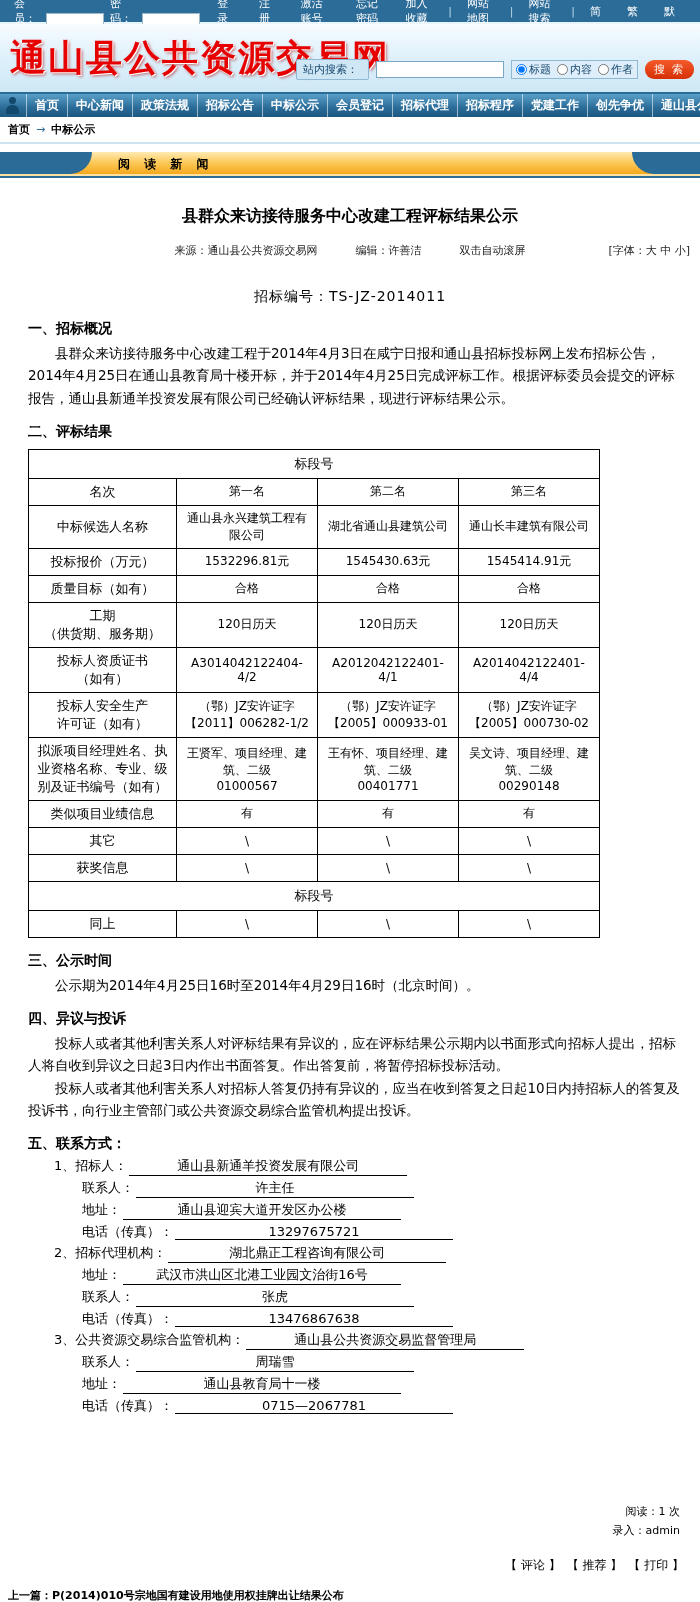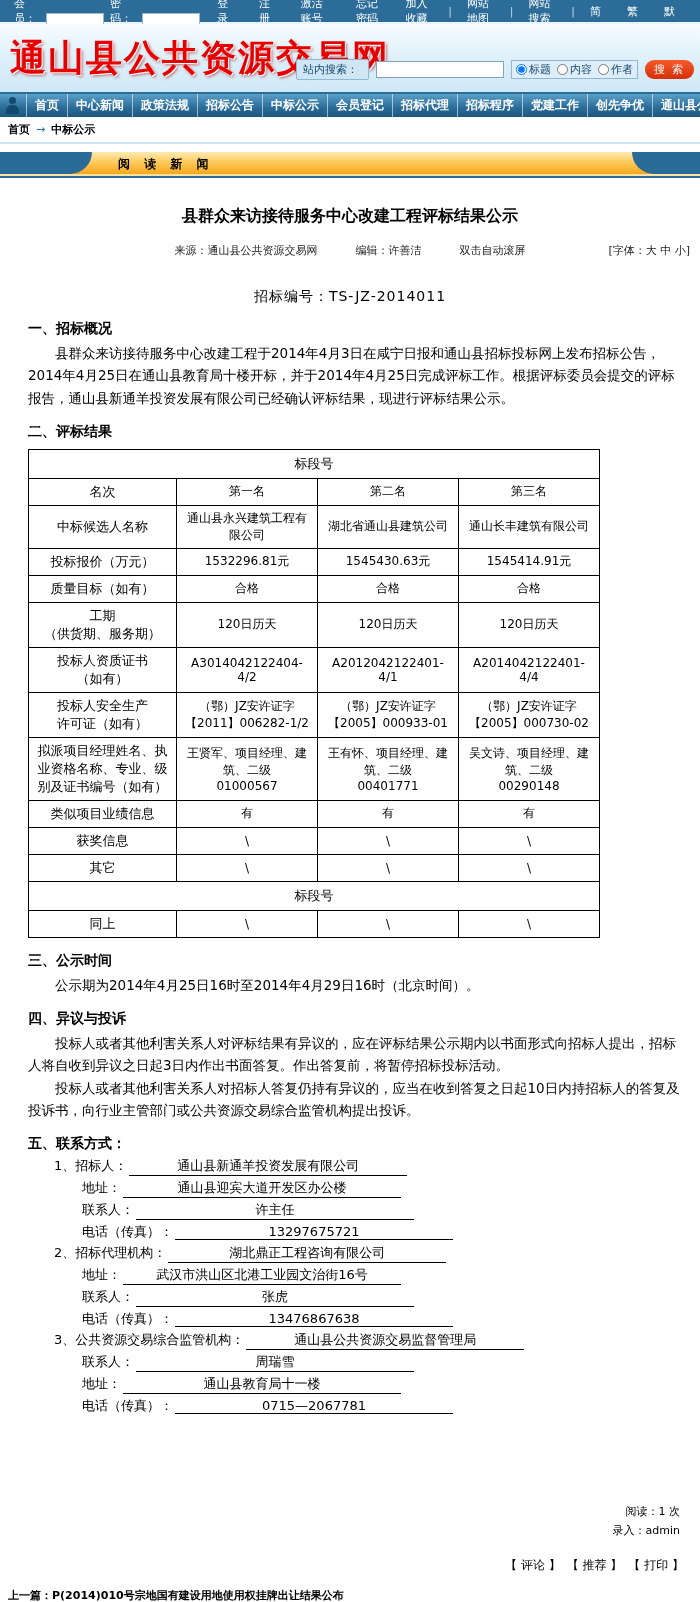--- a/index.html
+++ b/index.html
@@ -221,27 +221,27 @@
           <td class="val">吴文诗、项目经理、建筑、二级
 00290148</td>
         </tr>
         <tr>
           <td class="lbl">类似项目业绩信息</td>
           <td class="val">有</td>
           <td class="val">有</td>
           <td class="val">有</td>
         </tr>
         <tr>
+          <td class="lbl">其它</td>
+          <td class="val">\</td>
+          <td class="val">\</td>
+          <td class="val">\</td>
+        </tr>
+        <tr>
           <td class="lbl">获奖信息</td>
-          <td class="val">\</td>
-          <td class="val">\</td>
-          <td class="val">\</td>
-        </tr>
-        <tr>
-          <td class="lbl">其它</td>
           <td class="val">\</td>
           <td class="val">\</td>
           <td class="val">\</td>
         </tr>
         <tr>
           <td colspan="4" class="band">标段号</td>
         </tr>
         <tr>
           <td class="lbl">同上</td>
           <td class="val">\</td>
@@ -254,22 +254,22 @@
   <div class="sec-heading">三、公示时间</div>
   <p class="sec-p">公示期为2014年4月25日16时至2014年4月29日16时（北京时间）。</p>
 
   <div class="sec-heading">四、异议与投诉</div>
   <p class="sec-p">投标人或者其他利害关系人对评标结果有异议的，应在评标结果公示期内以书面形式向招标人提出，招标人将自收到异议之日起3日内作出书面答复。作出答复前，将暂停招标投标活动。</p>
   <p class="sec-p">投标人或者其他利害关系人对招标人答复仍持有异议的，应当在收到答复之日起10日内持招标人的答复及投诉书，向行业主管部门或公共资源交易综合监管机构提出投诉。</p>
 
   <div class="sec-heading">五、联系方式：</div>
   <div id="contact-lines">
       <div class="contact-line"><span class="c-label">1、招标人：</span><span class="c-value">通山县新通羊投资发展有限公司</span></div>
+      <div class="contact-line ind"><span class="c-label">联系人：</span><span class="c-value">许主任</span></div>
       <div class="contact-line ind"><span class="c-label">地址：</span><span class="c-value">通山县迎宾大道开发区办公楼</span></div>
-      <div class="contact-line ind"><span class="c-label">联系人：</span><span class="c-value">许主任</span></div>
       <div class="contact-line ind"><span class="c-label">电话（传真）：</span><span class="c-value">13297675721</span></div>
       <div class="contact-line"><span class="c-label">2、招标代理机构：</span><span class="c-value">湖北鼎正工程咨询有限公司</span></div>
       <div class="contact-line ind"><span class="c-label">地址：</span><span class="c-value">武汉市洪山区北港工业园文治街16号</span></div>
       <div class="contact-line ind"><span class="c-label">联系人：</span><span class="c-value">张虎</span></div>
       <div class="contact-line ind"><span class="c-label">电话（传真）：</span><span class="c-value">13476867638</span></div>
       <div class="contact-line"><span class="c-label">3、公共资源交易综合监管机构：</span><span class="c-value">通山县公共资源交易监督管理局</span></div>
       <div class="contact-line ind"><span class="c-label">联系人：</span><span class="c-value">周瑞雪</span></div>
       <div class="contact-line ind"><span class="c-label">地址：</span><span class="c-value">通山县教育局十一楼</span></div>
       <div class="contact-line ind"><span class="c-label">电话（传真）：</span><span class="c-value">0715—2067781</span></div>
     </div>

